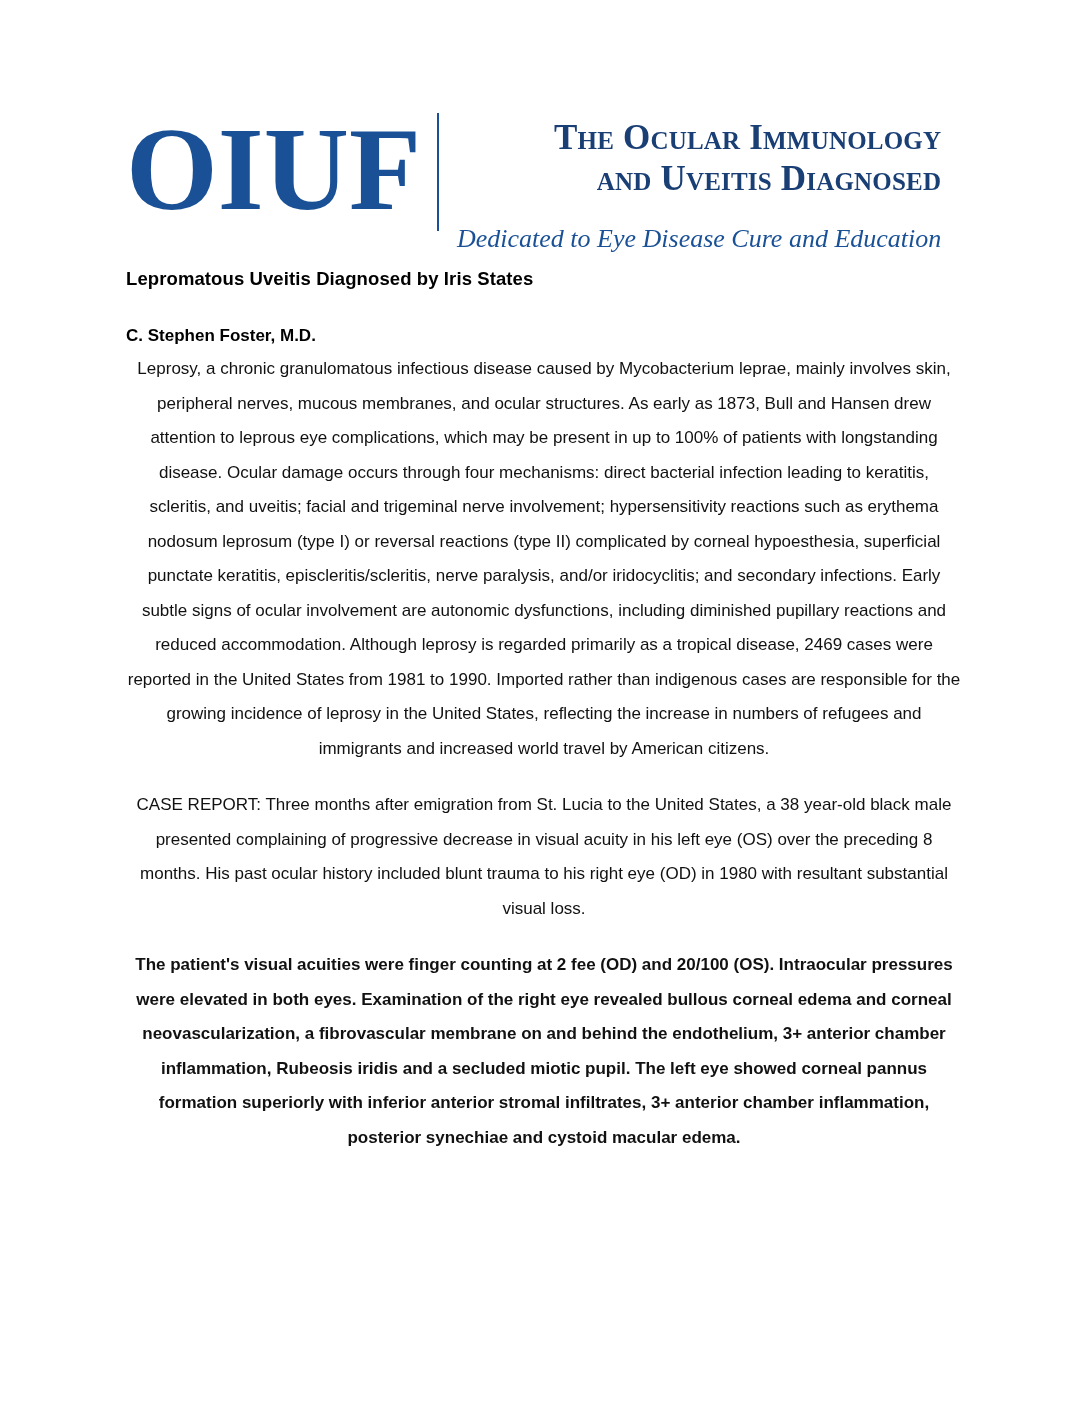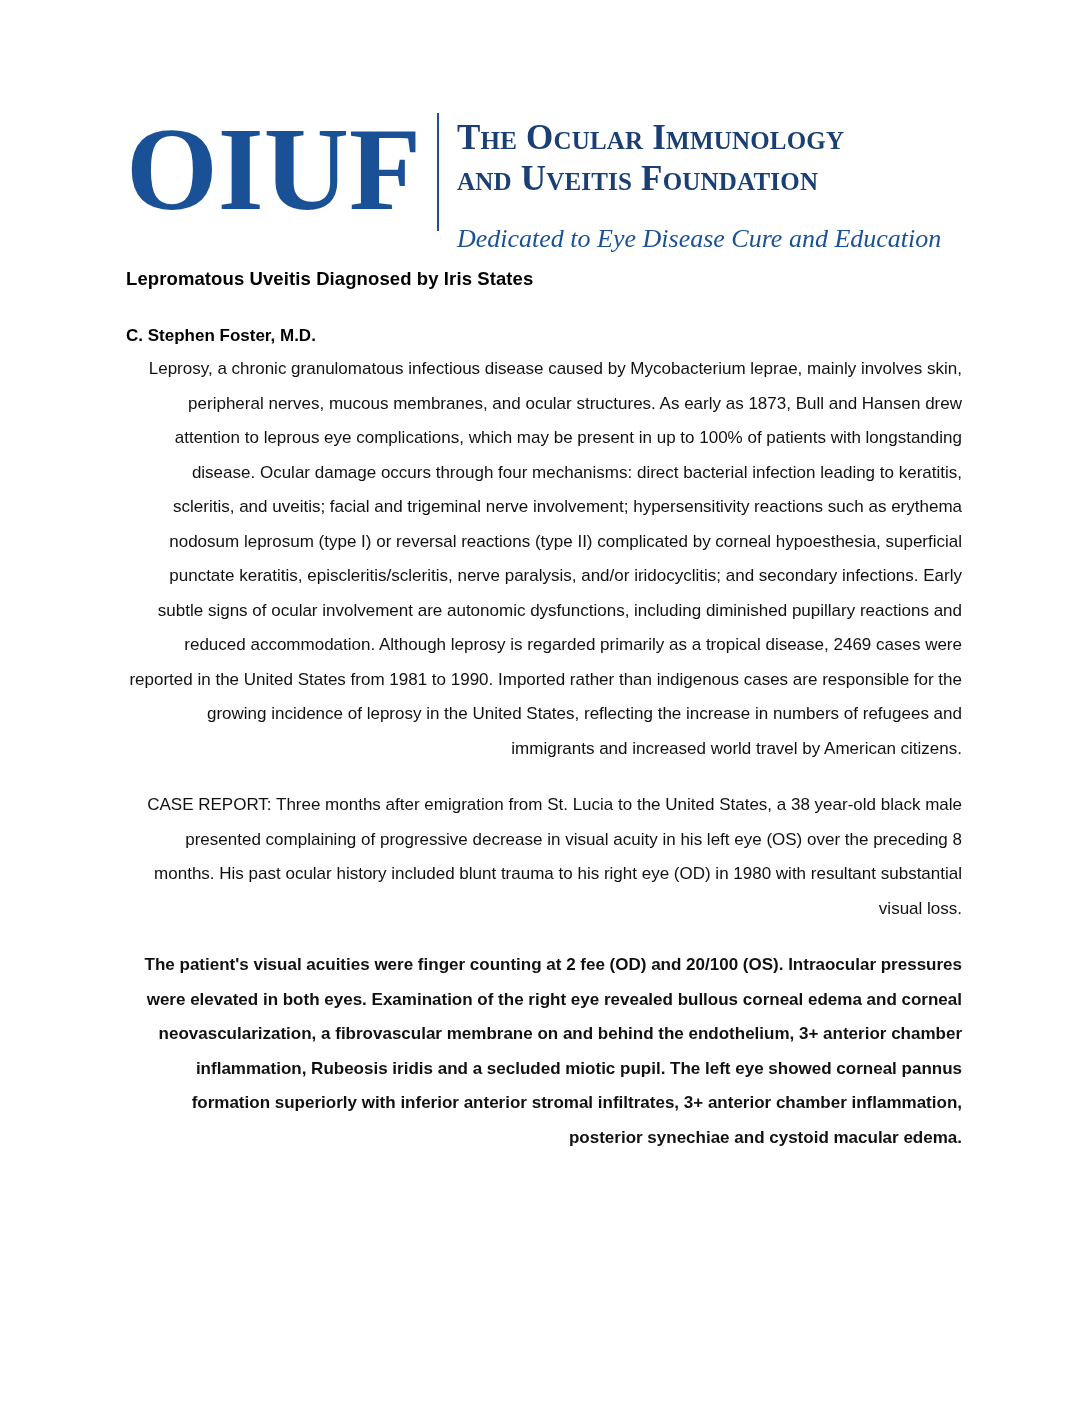--- a/index.html
+++ b/index.html
@@ -45,20 +45,21 @@
   }
   .logo-divider {
     width: 2px;
     background: #1a5196;
     height: 118px;
     margin: 8px 18px 0 16px;
     flex: 0 0 auto;
   }
   .logo-text {
     padding-top: 12px;
+    text-align: right;
   }
   .logo-line1, .logo-line2 {
     font-family: "Liberation Serif", serif;
     color: #1a3f75;
     font-size: 35px;
     line-height: 1.18;
     font-weight: 700;
     letter-spacing: 0.2px;
     white-space: nowrap;
   }
@@ -93,38 +94,38 @@
     margin-top: 8px;
   }
   .body-text {
     position: absolute;
     left: 126px;
     top: 352px;
     width: 836px;
     font-size: 17px;
     line-height: 34.5px;
     color: #111111;
-    text-align: right;
+    text-align: center;
   }
   .body-text p {
     margin: 0 0 22px 0;
   }
   .body-text p:last-child { margin-bottom: 0; font-weight: bold; }
 </style>
 </head>
 <body>
 
 <div class="page">
 
   <div class="header">
     <div class="logo-mark">OIUF</div>
     <div class="logo-divider"></div>
     <div class="logo-text">
       <div class="logo-line1"><span style="font-variant: small-caps;">The Ocular Immunology</span></div>
-      <div class="logo-line2"><span style="font-variant: small-caps;">and Uveitis Foundation</span></div>
+      <div class="logo-line2"><span style="font-variant: small-caps;">and Uveitis Diagnosed</span></div>
       <div class="logo-tag">Dedicated to Eye Disease Cure and Education</div>
     </div>
   </div>
 
   <div class="doc-title">Lepromatous Uveitis Diagnosed by Iris States</div>
   <div class="doc-author">C. Stephen Foster, M.D.</div>
 
   <div class="body-text">
     <p>Leprosy, a chronic granulomatous infectious disease caused by Mycobacterium leprae, mainly involves skin, peripheral nerves, mucous membranes, and ocular structures. As early as 1873, Bull and Hansen drew attention to leprous eye complications, which may be present in up to 100% of patients with longstanding disease. Ocular damage occurs through four mechanisms: direct bacterial infection leading to keratitis, scleritis, and uveitis; facial and trigeminal nerve involvement; hypersensitivity reactions such as erythema nodosum leprosum (type I) or reversal reactions (type II) complicated by corneal hypoesthesia, superficial punctate keratitis, episcleritis/scleritis, nerve paralysis, and/or iridocyclitis; and secondary infections. Early subtle signs of ocular involvement are autonomic dysfunctions, including diminished pupillary reactions and reduced accommodation. Although leprosy is regarded primarily as a tropical disease, 2469 cases were reported in the United States from 1981 to 1990. Imported rather than indigenous cases are responsible for the growing incidence of leprosy in the United States, reflecting the increase in numbers of refugees and immigrants and increased world travel by American citizens.</p>
     <p>CASE REPORT: Three months after emigration from St. Lucia to the United States, a 38 year-old black male presented complaining of progressive decrease in visual acuity in his left eye (OS) over the preceding 8 months. His past ocular history included blunt trauma to his right eye (OD) in 1980 with resultant substantial visual loss.</p>

